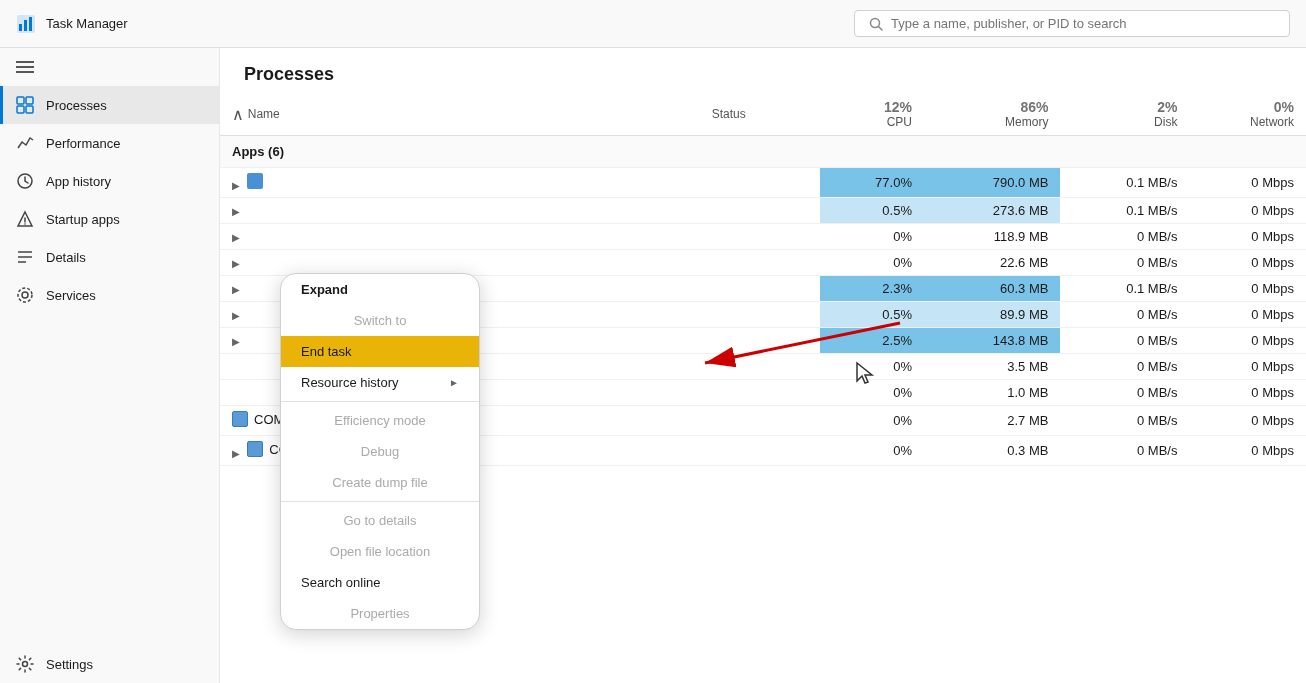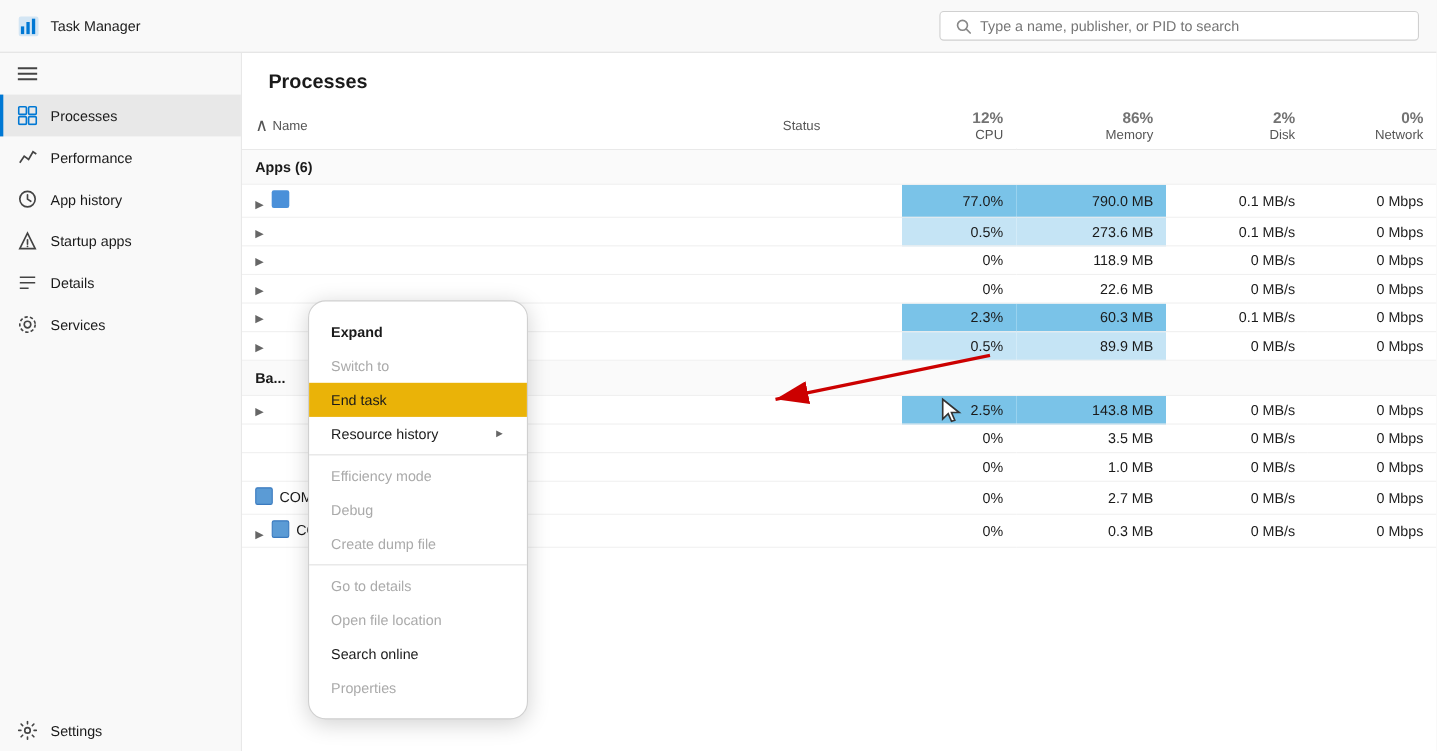--- a/index.html
+++ b/index.html
@@ -74,30 +74,30 @@
     td.num-col { text-align: right; }
 
     .cpu-high { background: #7ac3e8; }
     .cpu-med { background: #c5e4f5; }
 
     .expand-arrow { color: #666; font-size: 10px; margin-right: 4px; cursor: pointer; }
     .section-header td { font-weight: 600; color: #1a1a1a; padding: 8px 12px; background: #fafafa; }
     .context-menu {
       position: absolute; background: #fff; border: 1px solid #d0d0d0;
       border-radius: 16px; box-shadow: 0 4px 20px rgba(0,0,0,0.18);
-      min-width: 200px; z-index: 200; padding: 12px 0;
+      min-width: 200px; z-index: 200; padding: 0 0;
       top: 180px; left: 60px;
     }
     .ctx-item {
       padding: 8px 20px; cursor: pointer; font-size: 13px; color: #1a1a1a;
       display: flex; align-items: center; justify-content: space-between;
       white-space: nowrap;
     }
     .ctx-item.active-item { background: #eab308; }
-    .ctx-item.disabled { color: #aaa; cursor: default; }
+    .ctx-item.disabled { color: #aaa; cursor: default; justify-content: center; }
     .ctx-divider { height: 1px; background: #e0e0e0; margin: 3px 0; }
     .ctx-item-bold { font-weight: 700; }
     .ctx-arrow { font-size: 10px; color: #666; }
 
     
     .arrow-overlay {
       position: absolute; top: 0; left: 0; pointer-events: none; z-index: 300;
     }
 
     
@@ -302,23 +302,20 @@
             <td style="display:table-cell; padding:5px 12px;">
               <span class="expand-arrow">▶</span>
             </td>
             <td></td>
             <td class="num-col cpu-med">0.5%</td>
             <td class="num-col cpu-med">89.9 MB</td>
             <td class="num-col">0 MB/s</td>
             <td class="num-col">0 Mbps</td>
           </tr>
 
-          <tr class="section-header">
-            <td colspan="6">Ba...</td>
-          </tr>
           <tr>
             <td style="display:table-cell; padding:5px 12px;">
               <span class="expand-arrow">▶</span>
             </td>
             <td></td>
             <td class="num-col cpu-high">2.5%</td>
             <td class="num-col cpu-high">143.8 MB</td>
             <td class="num-col">0 MB/s</td>
             <td class="num-col">0 Mbps</td>
           </tr>

